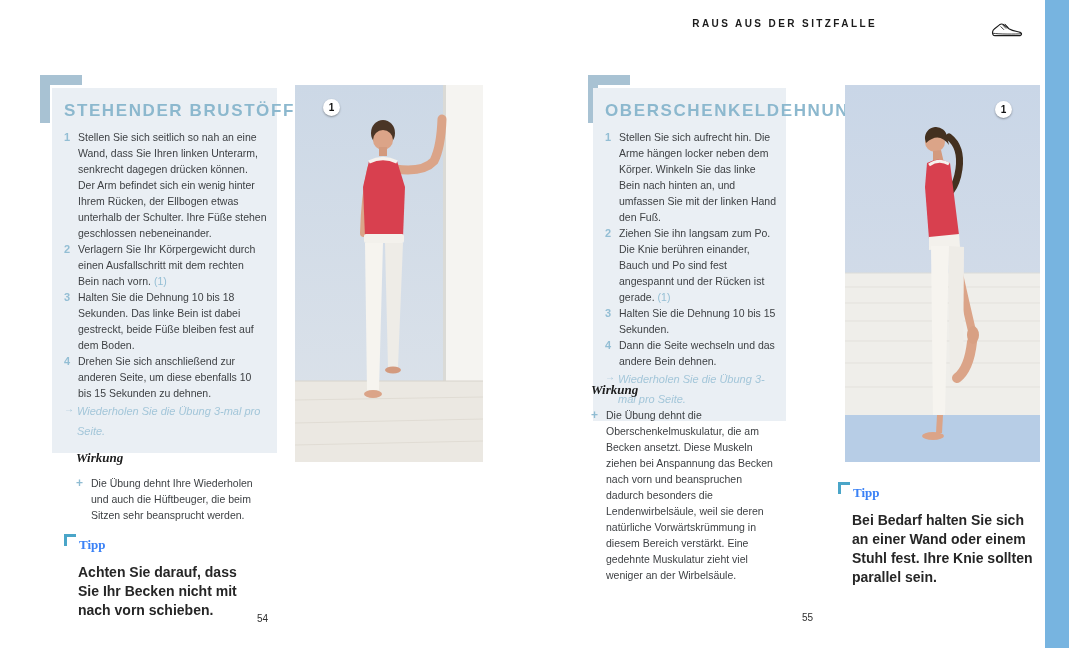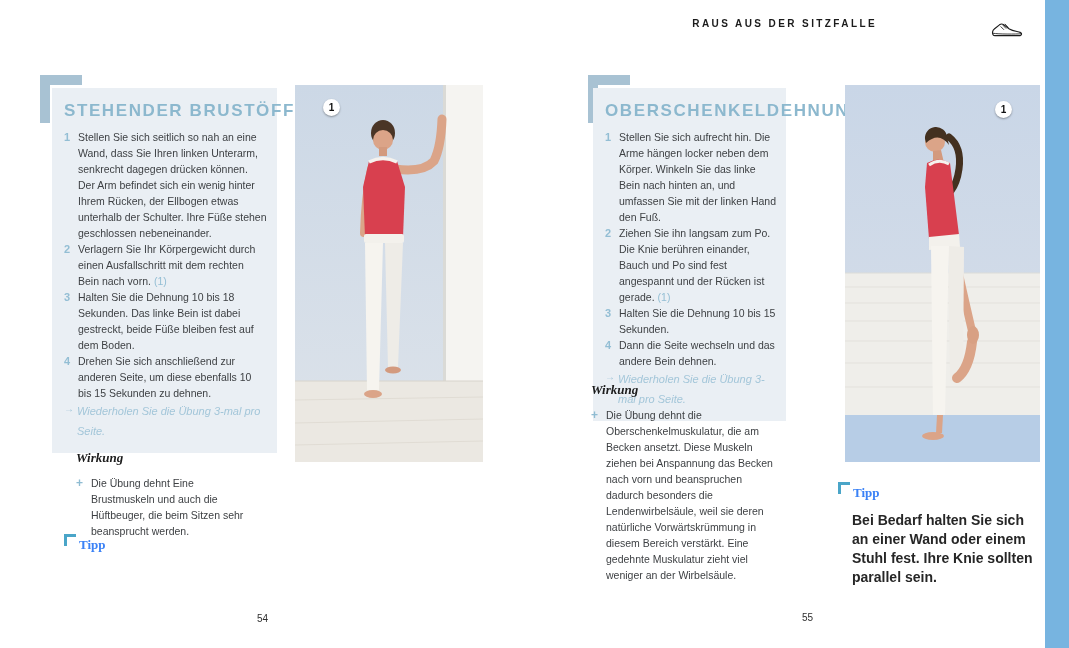--- a/index.html
+++ b/index.html
@@ -146,29 +146,30 @@
       <path d="M70,158 L88,158 L84,305 L72,305 Z" fill="#f6f4ef"></path>
       <ellipse cx="78" cy="309" rx="9" ry="4" fill="#dba488"></ellipse>
     </svg>
     <span class="badge" style="left:28px; top:14px;">1</span>
   </div>
 
   <div class="wirkung" style="left:76px; top:450px; width:180px;">
     <h3 class="wirkung-heading">Wirkung</h3>
     <div class="bullet">
       <span class="bullet-marker">+</span>
-      <p class="bullet-text">Die Übung dehnt Eine Brustmuskeln und auch die Hüftbeuger, die beim Sitzen sehr beansprucht werden.</p>
+      <p class="bullet-text">Die Übung dehnt Ihre Wiederholen und auch die Hüftbeuger, die beim Sitzen sehr beansprucht werden.</p>
     </div>
   </div>
 
   <div class="tipp" style="left:64px; top:533px; width:182px;">
     <div class="tipp-head">
       <span class="tipp-bracket"></span>
       <span class="tipp-title">Tipp</span>
     </div>
+    <p class="tipp-text" style="margin-left:14px;">Achten Sie darauf, dass Sie Ihr Becken nicht mit nach vorn schieben.</p>
   </div>
 
   <span class="pagenum" style="left:257px; top:613px;">54</span>
 
   <div class="corner-bracket" style="left:588px; top:75px;"></div>
 
   <section class="exercise-box" style="left:593px; top:88px; width:193px; min-height:260px;">
     <h2 class="exercise-title">OBERSCHENKELDEHNUNG</h2>
     <div class="step">
       <span class="step-num">1</span>

